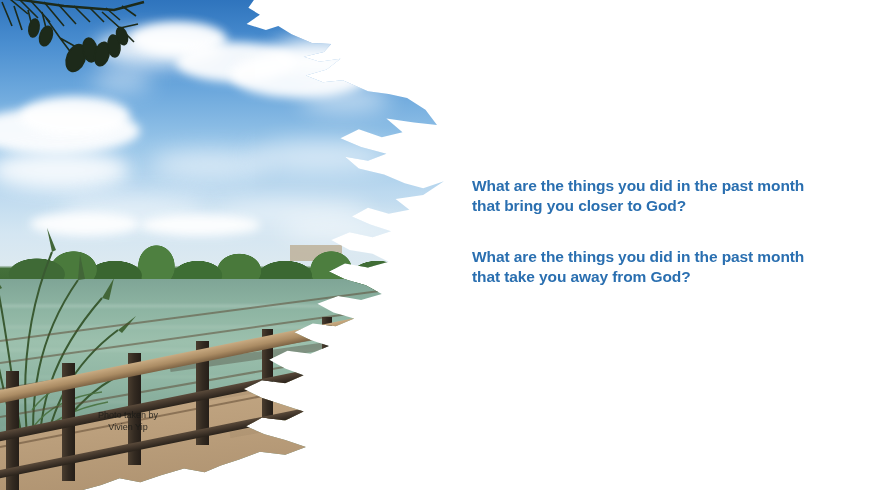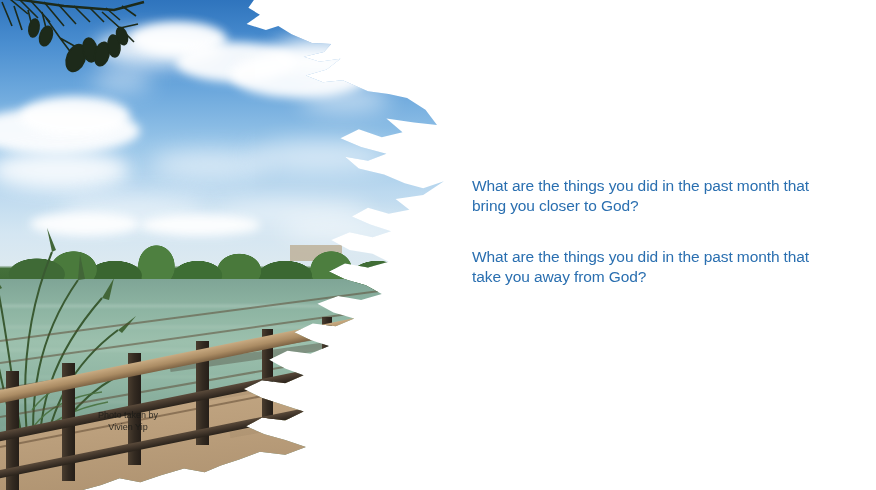--- a/index.html
+++ b/index.html
@@ -242,21 +242,21 @@
   .text-panel {
     position: absolute;
     left: 472px;
     top: 160px;
     width: 360px;
   }
   .question {
     color: #2a6fb0;
     font-size: 15.5px;
     line-height: 20px;
-    font-weight: normal;
+    font-weight: bold;
     font-family: "Liberation Sans", sans-serif;
     letter-spacing: -0.1px;
   }
   .question + .question { margin-top: 31px; }
 </style>
 </head>
 <body>
 
 <div class="slide">
 

